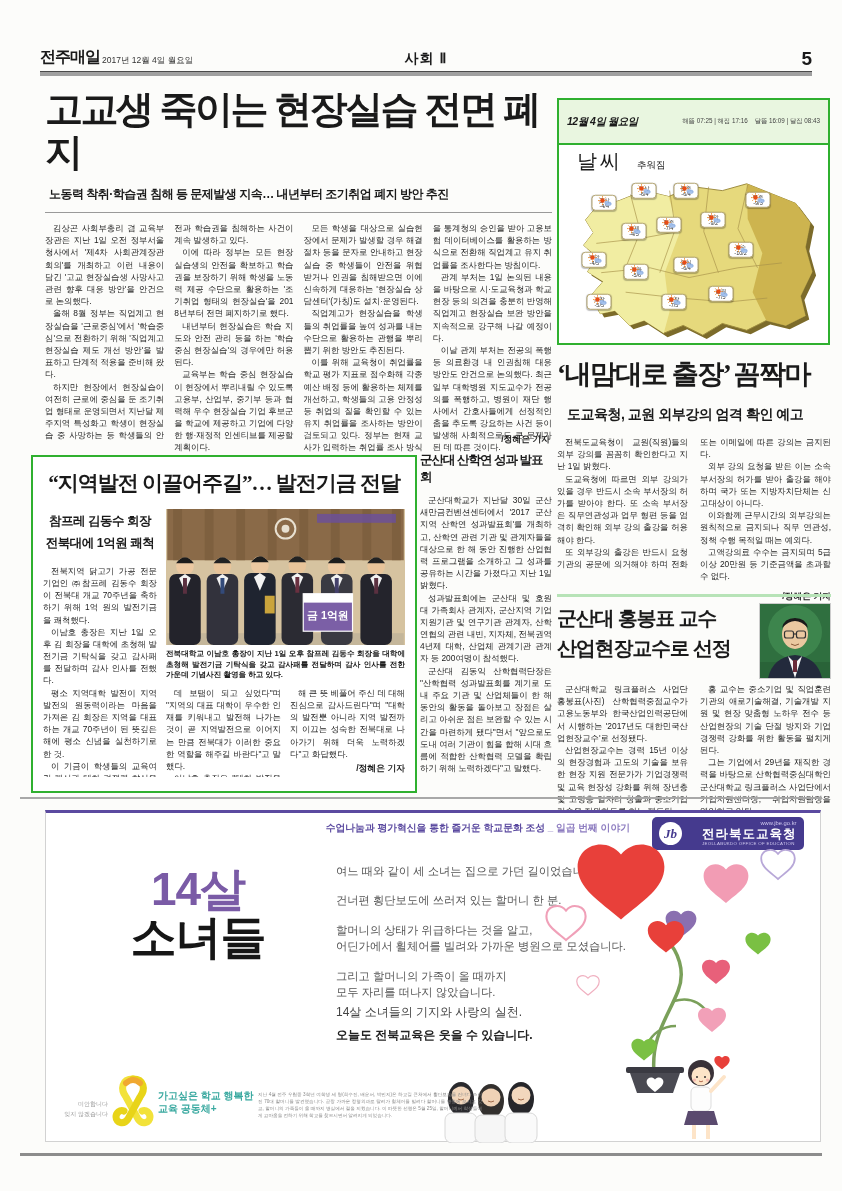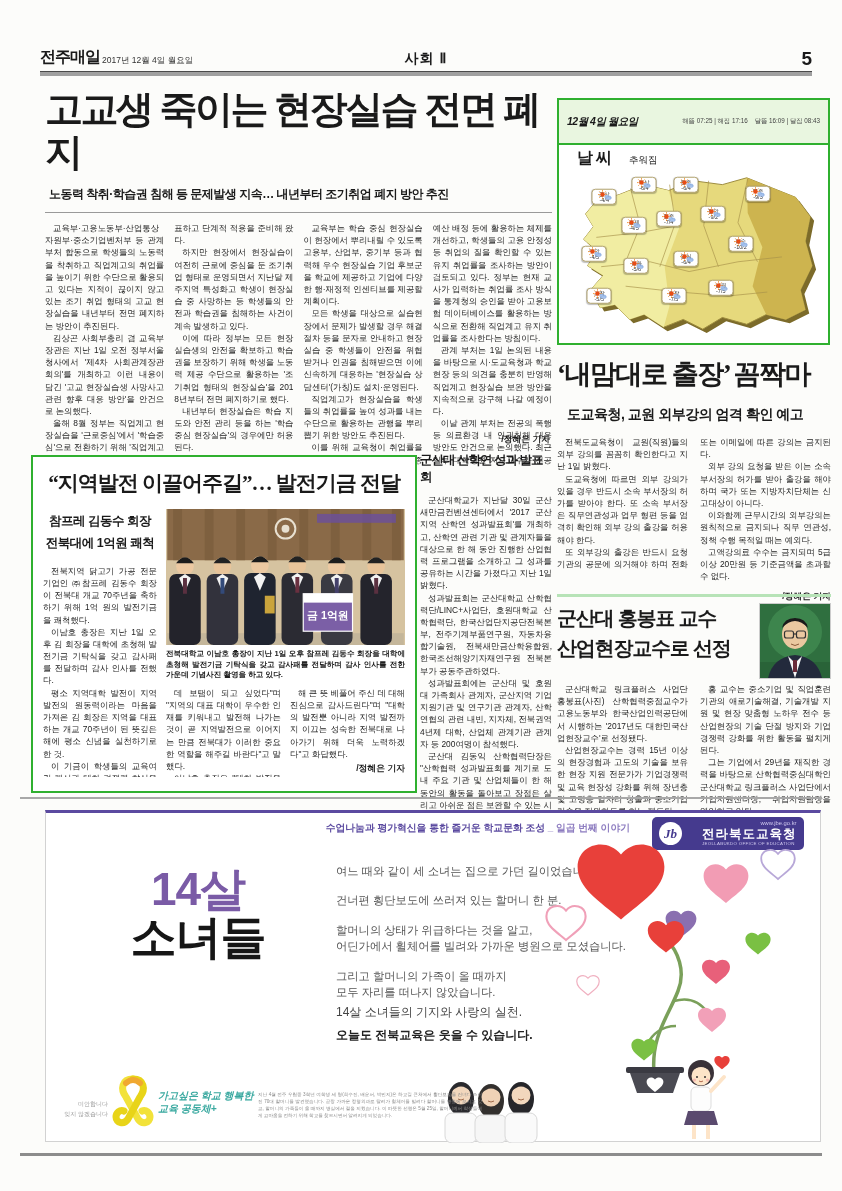--- a/index.html
+++ b/index.html
@@ -26,21 +26,21 @@
   .thin-rule{height:1px;background:#999;margin-top:9px;}
   .main-cols{margin-top:9px;height:250px;column-count:4;column-gap:10px;overflow:hidden;}
   .main-byline{position:absolute;right:2px;top:346px;font-size:8.8px;font-weight:700;}
 
   
   .weather{position:absolute;left:557px;top:98px;width:273px;height:247px;border:2px solid #2fb02f;background:#fff;box-sizing:border-box;}
   .weather-hd{display:flex;justify-content:space-between;align-items:center;background:#e9f6e0;border-bottom:2px solid #2fb02f;padding:12px 8px;height:19px;}
   .weather-date{font-size:10.5px;font-weight:900;font-style:italic;letter-spacing:-0.5px;}
   .weather-sun{font-size:6.3px;color:#444;}
   .weather-title-row{display:flex;align-items:baseline;gap:14px;padding:3px 0 0 18px;}
-  .weather-title{font-size:16px;font-weight:700;letter-spacing:3px;}
+  .weather-title{font-size:20px;font-weight:400;letter-spacing:3px;}
   .weather-cond{font-size:9.5px;color:#222;}
   .map-wrap{position:relative;width:248px;height:168px;margin:0 auto;}
   .map-wrap svg{position:absolute;inset:0;width:100%;height:100%;}
   .city-badge{position:absolute;transform:translate(-50%,-45%);width:23px;background:#fff;border:1px solid #b5a672;border-radius:4px;padding:1px 0 1px;text-align:center;box-shadow:0 1px 1px rgba(0,0,0,.25);}
   .city-name{font-size:5.5px;color:#333;line-height:1.1;}
   .city-temp{font-size:5.5px;color:#333;line-height:1.1;}
   .city-badge svg{width:16px;height:11px;display:block;margin:0 auto;}
 
   
   .chuljang{position:absolute;left:557px;top:356px;width:274px;}
@@ -102,42 +102,41 @@
   .banner-close{position:absolute;left:290px;top:190px;width:330px;font-size:12px;color:#444;}
   .banner-close p{margin:0 0 5px;line-height:1.5;}
   .banner-close .b{font-weight:800;color:#222;}
 
   .banner-illu{position:absolute;left:480px;top:8px;width:290px;height:272px;}
   .girls-photo{position:absolute;left:390px;top:252px;width:110px;height:78px;}
   .cartoon-girl{position:absolute;left:628px;top:240px;width:58px;height:90px;}
 
   .ribbon-txt{position:absolute;left:14px;top:286px;font-size:6px;color:#9a9a9a;line-height:1.7;text-align:right;width:48px;}
   .ribbon-svg{position:absolute;left:66px;top:262px;width:42px;height:58px;}
-  .school-logo{position:absolute;left:112px;top:276px;width:96px;font-size:10px;font-weight:800;color:#3aa9a0;line-height:1.3;font-style:italic;}
+  .school-logo{position:absolute;left:112px;top:276px;width:96px;font-size:10px;font-weight:800;color:#3aa9a0;line-height:1.3;}
   .fine-print{position:absolute;left:212px;top:278px;width:224px;font-size:4.6px;color:#8a8a8a;line-height:1.55;text-align:justify;word-break:break-all;}
 </style>
 </head>
 <body>
 
 <div class="page">
 
   <div class="hdr">
     <span class="masthead">전주매일</span>
     <span class="hdr-date">2017년 12월 4일 월요일</span>
     <span class="hdr-section">사회 Ⅱ</span>
     <span class="page-num">5</span>
   </div>
   <div class="hdr-rule"></div>
 
   <div class="main-art">
     <h1 class="main-headline">고교생 죽이는 현장실습 전면 폐지</h1>
     <div class="main-sub">노동력 착취·학습권 침해 등 문제발생 지속… 내년부터 조기취업 폐지 방안 추진</div>
     <div class="thin-rule"></div>
     <div class="main-cols article-body body-sm">
-        <p>교육부·고용노동부·산업통상자원부·중소기업벤처부 등 관계 부처 합동으로 학생들의 노동력을 착취하고 직업계고의 취업률을 높이기 위한 수단으로 활용되고 있다는 지적이 끊이지 않고 있는 조기 취업 형태의 고교 현장실습을 내년부터 전면 폐지하는 방안이 추진된다.</p>
         <p>김상곤 사회부총리 겸 교육부 장관은 지난 1일 오전 정부서울청사에서 '제4차 사회관계장관회의'를 개최하고 이런 내용이 담긴 '고교 현장실습생 사망사고 관련 향후 대응 방안'을 안건으로 논의했다.</p>
         <p>올해 8월 정부는 직업계고 현장실습을 '근로중심'에서 '학습중심'으로 전환하기 위해 '직업계고 현장실습 제도 개선 방안'을 발표하고 단계적 적용을 준비해 왔다.</p>
         <p>하지만 현장에서 현장실습이 여전히 근로에 중심을 둔 조기취업 형태로 운영되면서 지난달 제주지역 특성화고 학생이 현장실습 중 사망하는 등 학생들의 안전과 학습권을 침해하는 사건이 계속 발생하고 있다.</p>
         <p>이에 따라 정부는 모든 현장 실습생의 안전을 확보하고 학습권을 보장하기 위해 학생을 노동력 제공 수단으로 활용하는 '조기취업 형태의 현장실습'을 2018년부터 전면 폐지하기로 했다.</p>
         <p>내년부터 현장실습은 학습 지도와 안전 관리 등을 하는 '학습 중심 현장실습'의 경우에만 허용된다.</p>
         <p>교육부는 학습 중심 현장실습이 현장에서 뿌리내릴 수 있도록 고용부, 산업부, 중기부 등과 협력해 우수 현장실습 기업 후보군을 학교에 제공하고 기업에 다양한 행·재정적 인센티브를 제공할 계획이다.</p>
         <p>모든 학생을 대상으로 실습현장에서 문제가 발생할 경우 해결 절차 등을 문자로 안내하고 현장실습 중 학생들이 안전을 위협 받거나 인권을 침해받으면 이에 신속하게 대응하는 '현장실습 상담센터'(가칭)도 설치·운영된다.</p>
         <p>직업계고가 현장실습을 학생들의 취업률을 높여 성과를 내는 수단으로 활용하는 관행을 뿌리 뽑기 위한 방안도 추진된다.</p>
         <p>이를 위해 교육청이 취업률을 학교 평가 지표로 점수화해 각종 예산 배정 등에 활용하는 체제를 개선하고, 학생들의 고용 안정성 등 취업의 질을 확인할 수 있는 유지 취업률을 조사하는 방안이 검토되고 있다. 정부는 현재 교사가 입력하는 취업률 조사 방식을 통계청의 승인을 받아 고용보험 데이터베이스를 활용하는 방식으로 전환해 직업계고 유지 취업률을 조사한다는 방침이다.</p>
         <p>관계 부처는 1일 논의된 내용을 바탕으로 시·도교육청과 학교현장 등의 의견을 충분히 반영해 직업계고 현장실습 보완 방안을 지속적으로 강구해 나갈 예정이다.</p>
@@ -535,21 +534,20 @@
         <p>산업현장교수는 경력 15년 이상의 현장경험과 고도의 기술을 보유한 현장 지원 전문가가 기업경쟁력 및 교육 현장성 강화를 위해 장년층 및 고령층 일자리 창출과 중소기업 기술을 지원하도록 하는 제도다.</p>
         <p>홍 교수는 중소기업 및 직업훈련기관의 애로기술해결, 기술개발 지원 및 현장 맞춤형 노하우 전수 등 산업현장의 기술 단절 방지와 기업경쟁력 강화를 위한 활동을 펼치게 된다.</p>
         <p>그는 기업에서 29년을 재직한 경력을 바탕으로 산학협력중심대학인 군산대학교 링크플러스 사업단에서 기업지원센터장, 취업지원팀장을 역임하고 있다.</p>
       </div>
   </div>
 
   <div class="sanhak">
     <h3>군산대 산학연 성과 발표회</h3>
     <div class="sanhak-body article-body body-sm">
         <p>군산대학교가 지난달 30일 군산새만금컨벤션센터에서 '2017 군산지역 산학연 성과발표회'를 개최하고, 산학연 관련 기관 및 관계자들을 대상으로 한 해 동안 진행한 산업협력 프로그램을 소개하고 그 성과를 공유하는 시간을 가졌다고 지난 1일 밝혔다.</p>
-        <p>성과발표회는 군산대학교 산학협력단/LINC+사업단, 호원대학교 산학협력단, 한국산업단지공단전북본부, 전주기계부품연구원, 자동차융합기술원, 전북새만금산학융합원, 한국조선해양기자재연구원 전북본부가 공동주관하였다.</p>
         <p>성과발표회에는 군산대 및 호원대 가족회사 관계자, 군산지역 기업지원기관 및 연구기관 관계자, 산학연협의 관련 내빈, 지자체, 전북권역 4년제 대학, 산업체 관계기관 관계자 등 200여명이 참석했다.</p>
         <p>군산대 김동익 산학협력단장은 "산학협력 성과발표회를 계기로 도내 주요 기관 및 산업체들이 한 해 동안의 활동을 돌아보고 장점은 살리고 아쉬운 점은 보완할 수 있는 시간을 마련하게 됐다"면서 "앞으로도 도내 여러 기관이 힘을 합해 시대 흐름에 적합한 산학협력 모델을 확립하기 위해 노력하겠다"고 말했다.</p>
       </div>
     <div class="byline-r">/군산=김관곤 기자</div>
   </div>
 
   <div class="fund">
     <h2>“지역발전 이끌어주길”… 발전기금 전달</h2>
     <div class="fund-flex">
       <div class="fund-left">

